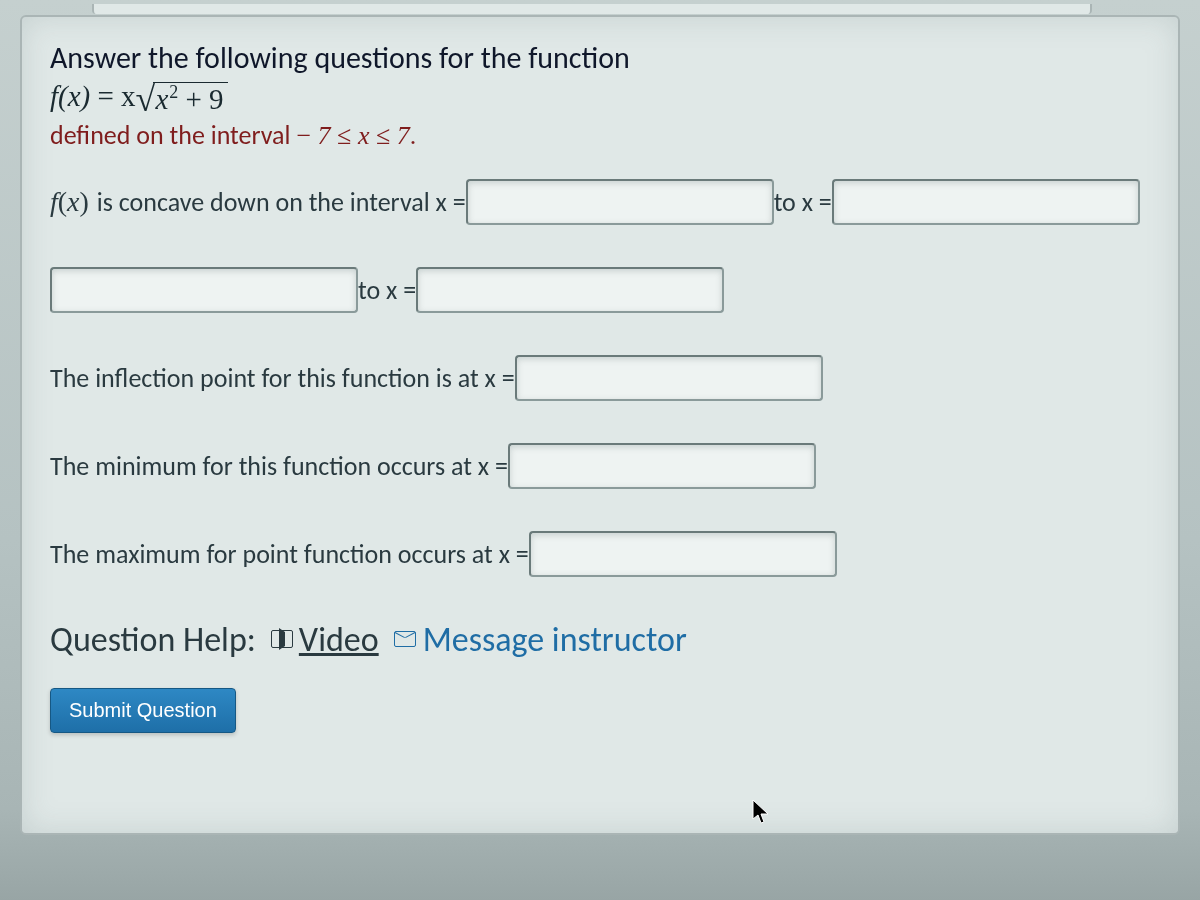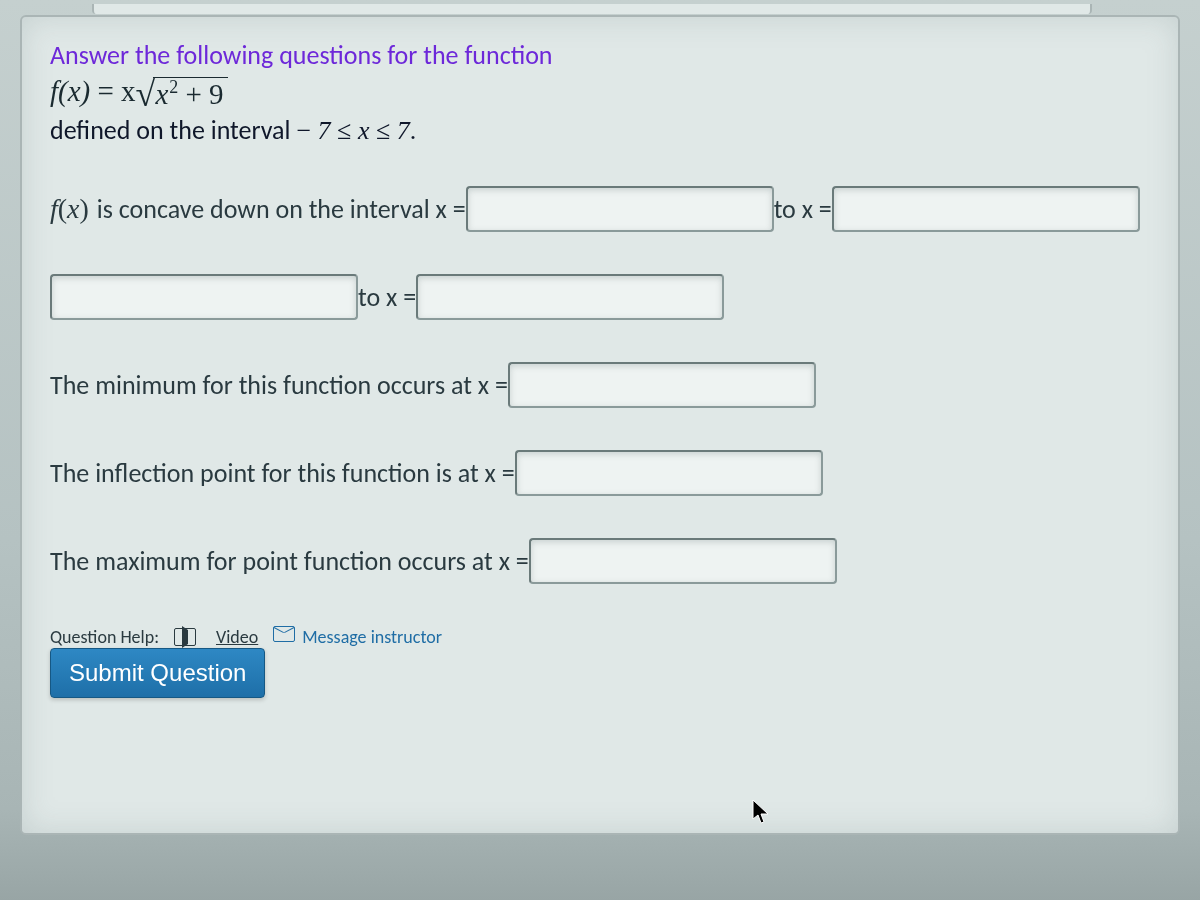--- a/index.html
+++ b/index.html
@@ -32,22 +32,22 @@
       left: 70px;
       width: 1000px;
       height: 10px;
       background: #e0e8e7;
       border: 2px solid #aab5b5;
       border-top: none;
       border-bottom: none;
       border-radius: 0 0 4px 4px;
     }
     .intro-line {
-      font-size: 26px;
-      color: #6d28d9;
+      font-size: 30px;
+      color: #0f172a;
       margin-bottom: 4px;
     }
     .formula-line {
       font-family: Liberation Serif, serif;
       font-style: italic;
       font-size: 29px;
       color: #1a2a30;
       margin-bottom: 3px;
     }
     .formula-line .plain { font-style: normal; }
@@ -65,22 +65,22 @@
     }
     .radicand {
       border-top: 1.5px solid #1a2a30;
       padding: 0 4px 0 2px;
       margin-left: -2px;
       line-height: 1.1;
     }
     .sup { font-size: 0.62em; vertical-align: super; font-style: normal; margin-left: 1px; }
     .interval-line {
       font-size: 26px;
-      color: #0f172a;
-      margin-bottom: 40px;
+      color: #7f1d1d;
+      margin-bottom: 28px;
     }
     .interval-line .mathit {
       font-family: 'Times New Roman', serif;
       font-style: italic;
     }
     .interval-line .plain { font-style: normal; }
     .qrow {
       font-size: 26px;
       color: #2a3a40;
       margin-bottom: 42px;
@@ -104,39 +104,40 @@
       border-top-color: #6a7a7a;
       border-left-color: #6a7a7a;
       border-radius: 4px;
       font-size: 22px;
       padding: 0 8px;
       vertical-align: middle;
       box-shadow: inset 0 2px 6px rgba(100,120,120,0.28);
     }
     .answer-box.mid { min-width: 135px; }
     .help-row {
-      font-size: 18px;
+      font-size: 34px;
       color: #2a3a40;
       margin-top: 8px;
+      margin-bottom: 28px;
       display: flex;
       align-items: center;
       gap: 15px;
     }
     .video-link {
       color: #2a3a40;
       text-decoration: underline;
       display: inline-flex;
       align-items: center;
-      gap: 20px;
+      gap: 6px;
     }
     .msg-link {
       color: #1f6da5;
       text-decoration: none;
       display: inline-flex;
-      align-items: flex-start;
+      align-items: center;
       gap: 7px;
     }
     .icon-box {
       display: inline-flex;
       align-items: center;
       justify-content: center;
       width: 22px;
       height: 18px;
       border: 1.5px solid #2a3a40;
       border-radius: 2px;
@@ -164,21 +165,21 @@
       width: 55%;
       height: 0;
       border-top: 1.5px solid #1f6da5;
     }
     .icon-mail::before { left: 0; transform-origin: left; transform: rotate(28deg); }
     .icon-mail::after { right: 0; transform-origin: right; transform: rotate(-28deg); }
     .submit-btn {
       background: linear-gradient(180deg, #2e88c4 0%, #1e6fa8 100%);
       color: #fff;
       border: 1px solid #165884;
-      font-size: 24px;
+      font-size: 20px;
       padding: 10px 18px;
       border-radius: 4px;
       cursor: pointer;
       box-shadow: 0 2px 4px rgba(0,0,0,0.18);
     }
     .cursor {
       position: absolute;
       left: 730px;
       top: 782px;
       width: 18px;
@@ -216,27 +217,27 @@
 
     
     <div class="qrow">
       <input class="answer-box" value="" style="">
       <span>to x =</span>
       <input class="answer-box" value="" style="">
     </div>
 
     
     <div class="qrow">
+      <span>The inflection point for this function is at x = </span>
+      <input class="answer-box mid" value="" style="">
+    </div>
+
+    
+    <div class="qrow">
       <span>The minimum for this function occurs at x = </span>
-      <input class="answer-box mid" value="" style="">
-    </div>
-
-    
-    <div class="qrow">
-      <span>The inflection point for this function is at x = </span>
       <input class="answer-box mid" value="" style="">
     </div>
 
     
     <div class="qrow">
       <span>The maximum for point function occurs at x = </span>
       <input class="answer-box mid" value="" style="">
     </div>
 
     

